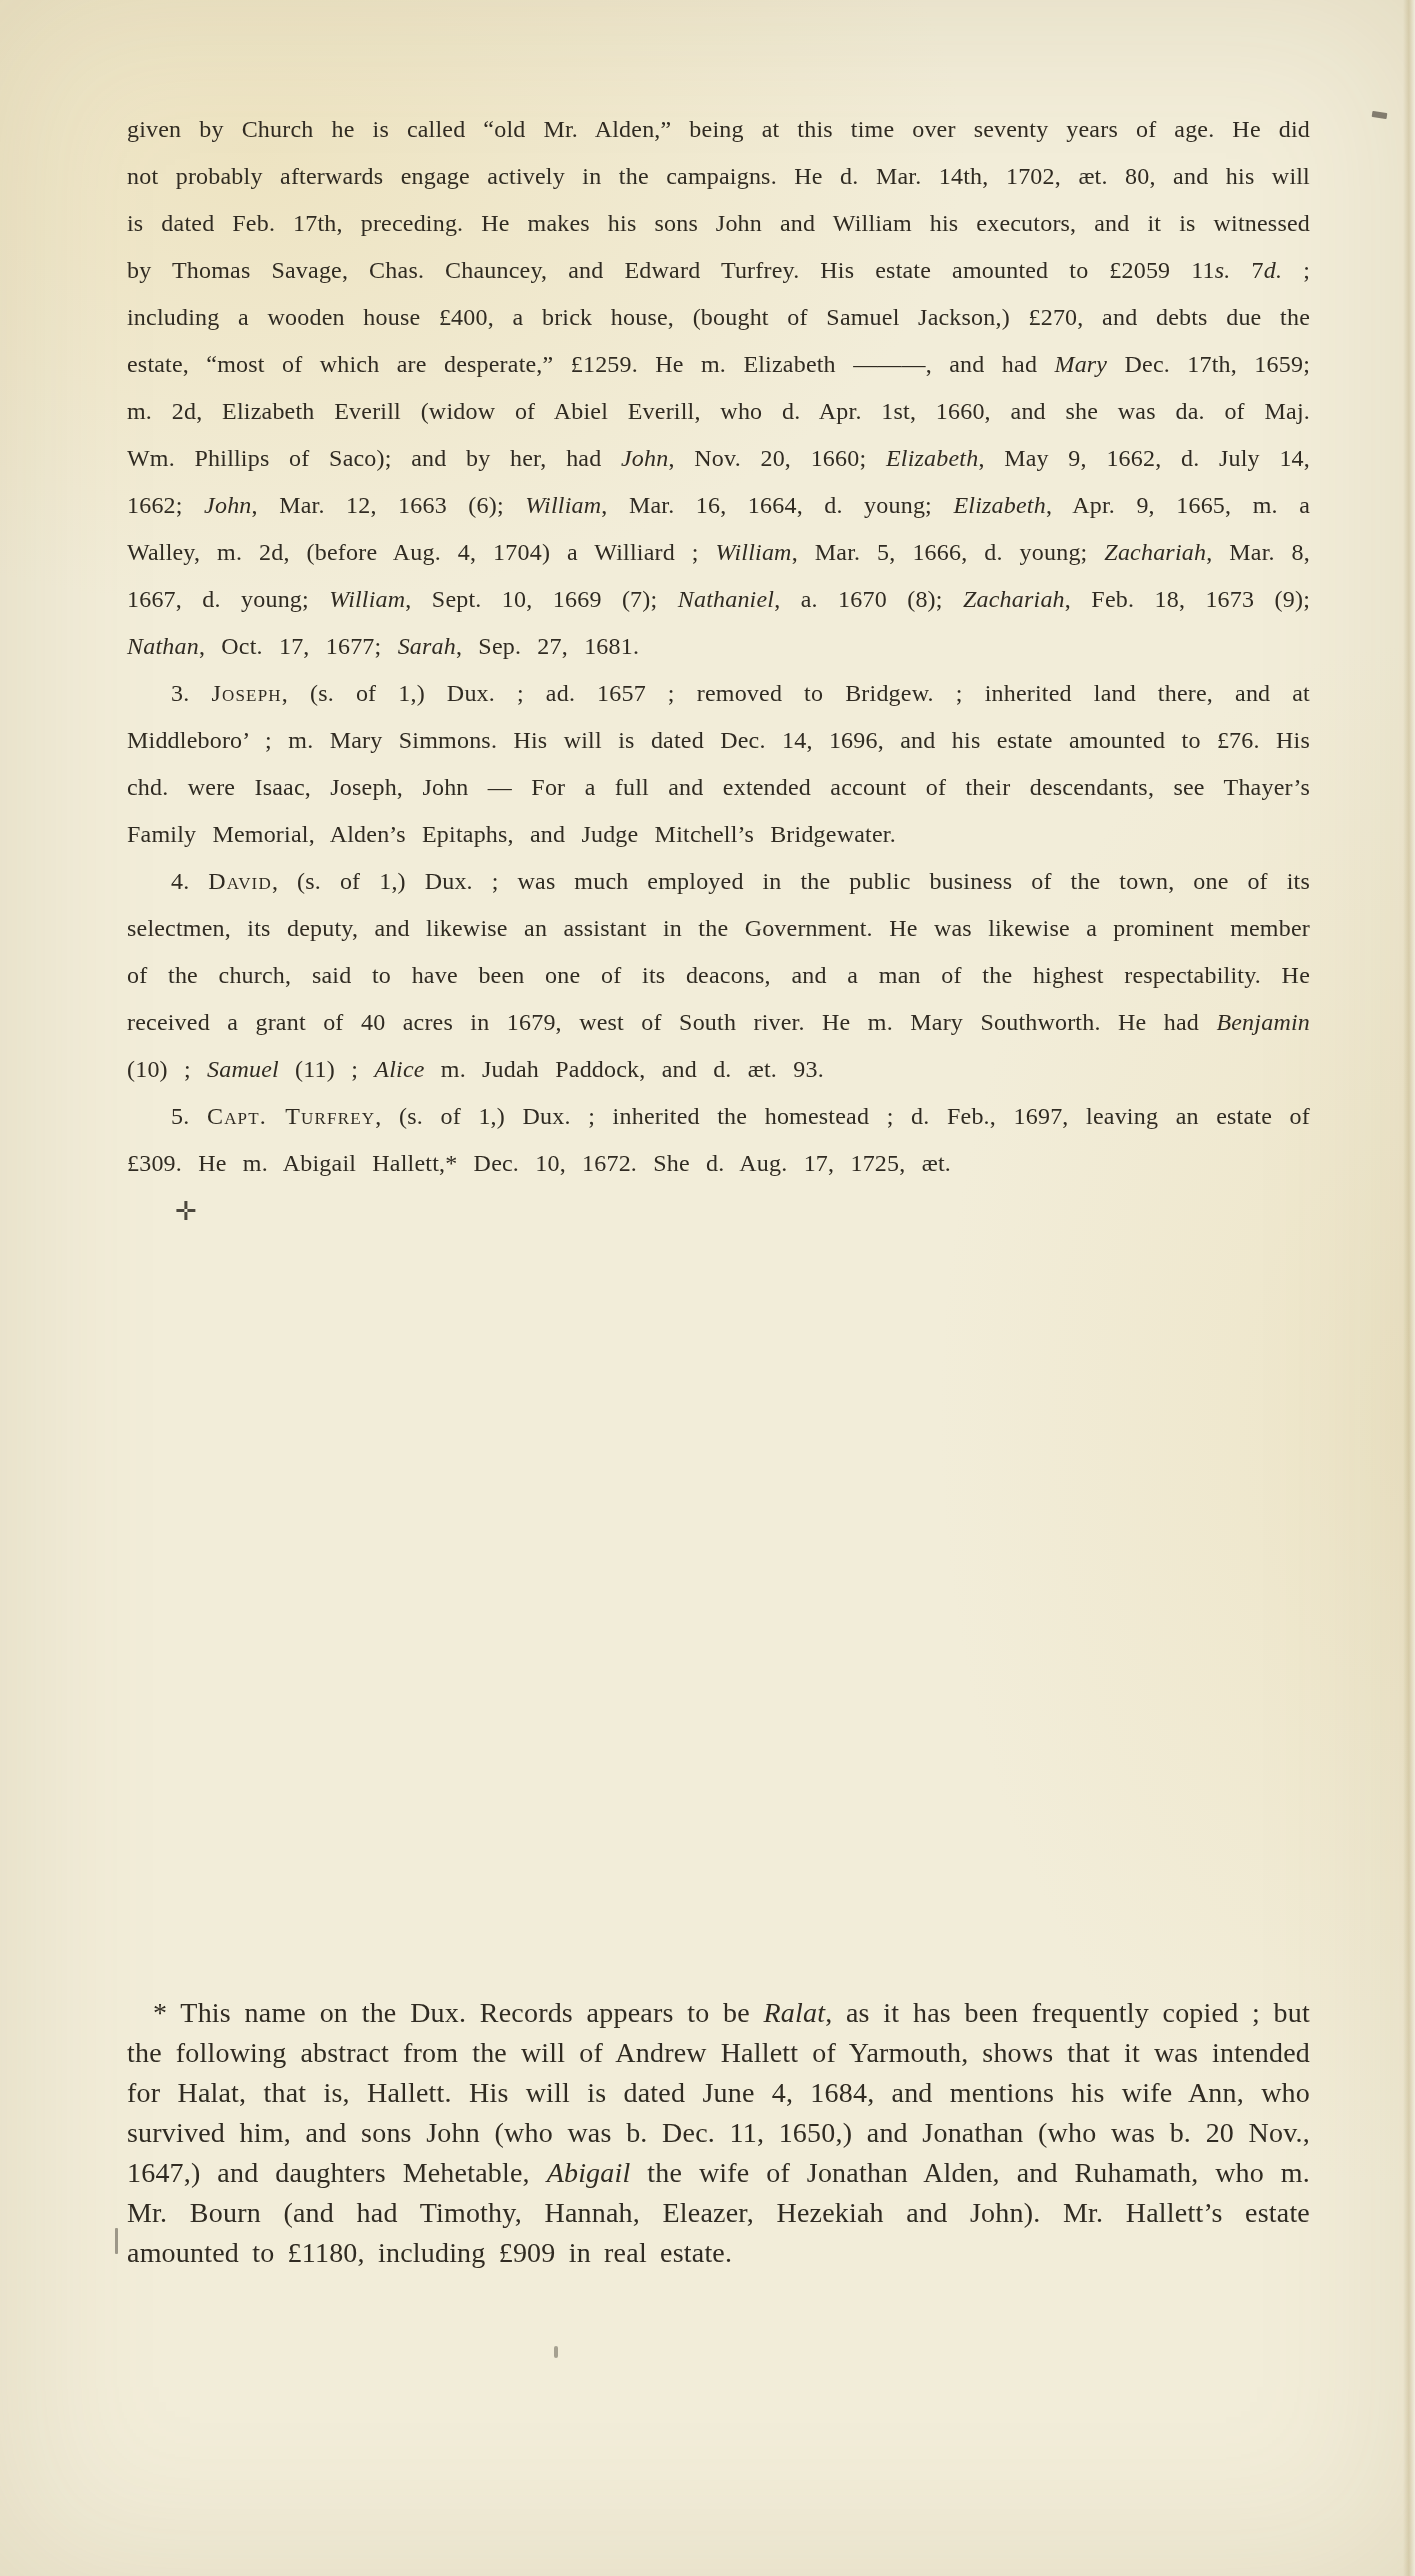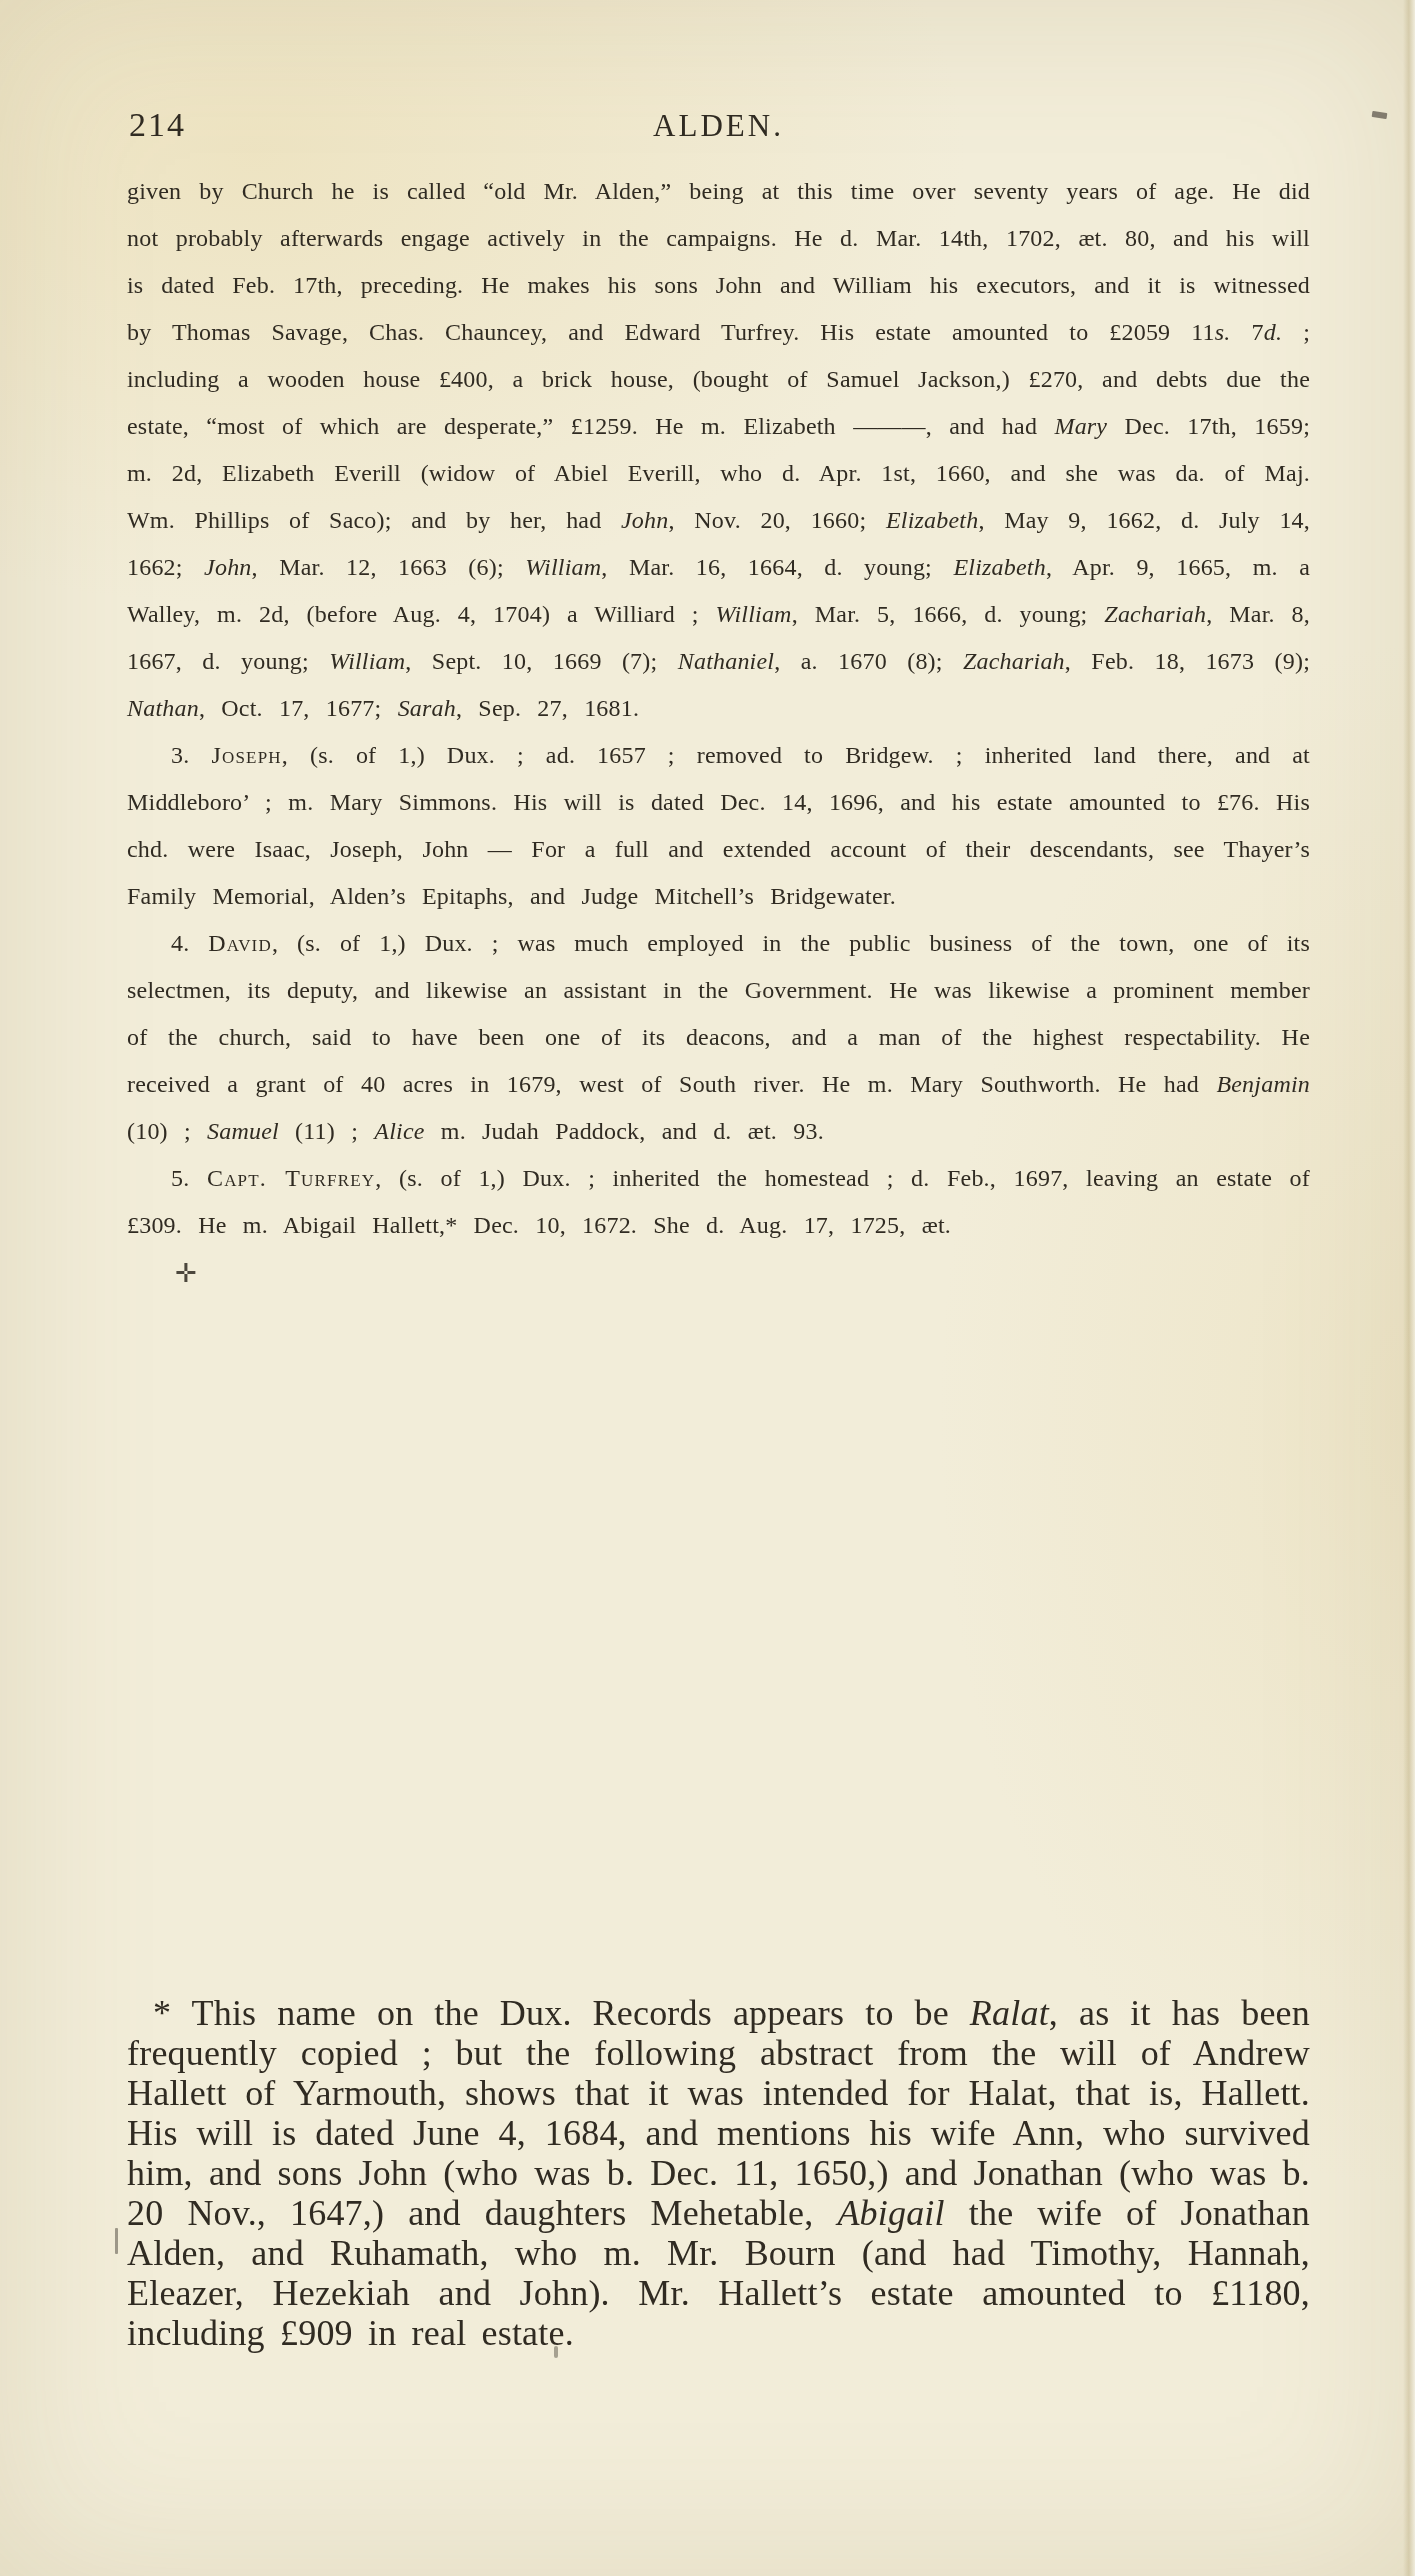--- a/index.html
+++ b/index.html
@@ -23,43 +23,39 @@
   .main p{
     margin:0;font-size:24px;line-height:47px;text-align:justify;
     word-spacing:10px;letter-spacing:0.2px;
   }
   .main p.indent{text-indent:44px;}
   .it{font-style:italic;}
   .sc{font-variant:small-caps;letter-spacing:1.2px;}
   .stray{margin:6px 0 0 48px;font-size:26px;line-height:38px;opacity:.85;}
   .footnote{position:absolute;left:127px;top:1993px;width:1183px;}
   .fn-para{
-    margin:0;font-size:36px;line-height:40px;text-align:justify;
+    margin:0;font-size:28px;line-height:40px;text-align:justify;
     text-indent:26px;word-spacing:6px;letter-spacing:0.2px;
   }
   .edge{
     position:absolute;top:0;right:0;width:13px;height:100%;
     background:linear-gradient(to left, rgba(255,255,250,.6), rgba(185,170,125,.38) 55%, rgba(185,170,125,0));
   }
   .speck{position:absolute;background:#4a443a;border-radius:1px;}
   .s1{left:1372px;top:112px;width:15px;height:6px;transform:rotate(8deg);opacity:.65;}
   .s2{left:115px;top:2228px;width:3px;height:26px;opacity:.5;}
   .s3{left:554px;top:2346px;width:4px;height:12px;opacity:.45;border-radius:2px;}
 </style>
 </head>
 <body>
 
 <div class="page">
 
   <div class="text-block">
 
-    <div class="header">
-      <span class="pagenum">214</span>
-      <span class="runtitle">ALDEN.</span>
-    </div>
 
     <div class="main">
         <p class="para"><span>given by Church he is called “old Mr. Alden,” being at this time over seventy years of age. He did not probably afterwards engage actively in the campaigns. He d. Mar. 14th, 1702, æt. 80, and his will is dated Feb. 17th, preceding. He makes his sons John and William his executors, and it is witnessed by Thomas Savage, Chas. Chauncey, and Edward Turfrey. His estate amounted to £2059 11</span><span class="it">s.</span><span> 7</span><span class="it">d.</span><span> ; including a wooden house £400, a brick house, (bought of Samuel Jackson,) £270, and debts due the estate, “most of which are desperate,” £1259. He m. Elizabeth ———, and had </span><span class="it">Mary</span><span> Dec. 17th, 1659; m. 2d, Elizabeth Everill (widow of Abiel Everill, who d. Apr. 1st, 1660, and she was da. of Maj. Wm. Phillips of Saco); and by her, had </span><span class="it">John</span><span>, Nov. 20, 1660; </span><span class="it">Elizabeth</span><span>, May 9, 1662, d. July 14, 1662; </span><span class="it">John</span><span>, Mar. 12, 1663 (6); </span><span class="it">William</span><span>, Mar. 16, 1664, d. young; </span><span class="it">Elizabeth</span><span>, Apr. 9, 1665, m. a Walley, m. 2d, (before Aug. 4, 1704) a Williard ; </span><span class="it">William</span><span>, Mar. 5, 1666, d. young; </span><span class="it">Zachariah</span><span>, Mar. 8, 1667, d. young; </span><span class="it">William</span><span>, Sept. 10, 1669 (7); </span><span class="it">Nathaniel</span><span>, a. 1670 (8); </span><span class="it">Zachariah</span><span>, Feb. 18, 1673 (9); </span><span class="it">Nathan</span><span>, Oct. 17, 1677; </span><span class="it">Sarah</span><span>, Sep. 27, 1681.</span></p>
         <p class="para indent"><span>3. </span><span class="sc">Joseph</span><span>, (s. of 1,) Dux. ; ad. 1657 ; removed to Bridgew. ; inherited land there, and at Middleboro’ ; m. Mary Simmons. His will is dated Dec. 14, 1696, and his estate amounted to £76. His chd. were Isaac, Joseph, John — For a full and extended account of their descendants, see Thayer’s Family Memorial, Alden’s Epitaphs, and Judge Mitchell’s Bridgewater.</span></p>
         <p class="para indent"><span>4. </span><span class="sc">David</span><span>, (s. of 1,) Dux. ; was much employed in the public business of the town, one of its selectmen, its deputy, and likewise an assistant in the Government. He was likewise a prominent member of the church, said to have been one of its deacons, and a man of the highest respectability. He received a grant of 40 acres in 1679, west of South river. He m. Mary Southworth. He had </span><span class="it">Benjamin</span><span> (10) ; </span><span class="it">Samuel</span><span> (11) ; </span><span class="it">Alice</span><span> m. Judah Paddock, and d. æt. 93.</span></p>
         <p class="para indent"><span>5. </span><span class="sc">Capt. Turfrey</span><span>, (s. of 1,) Dux. ; inherited the homestead ; d. Feb., 1697, leaving an estate of £309. He m. Abigail Hallett,* Dec. 10, 1672. She d. Aug. 17, 1725, æt.</span></p>
       </div>
 
     <p class="stray">✛</p>
 

